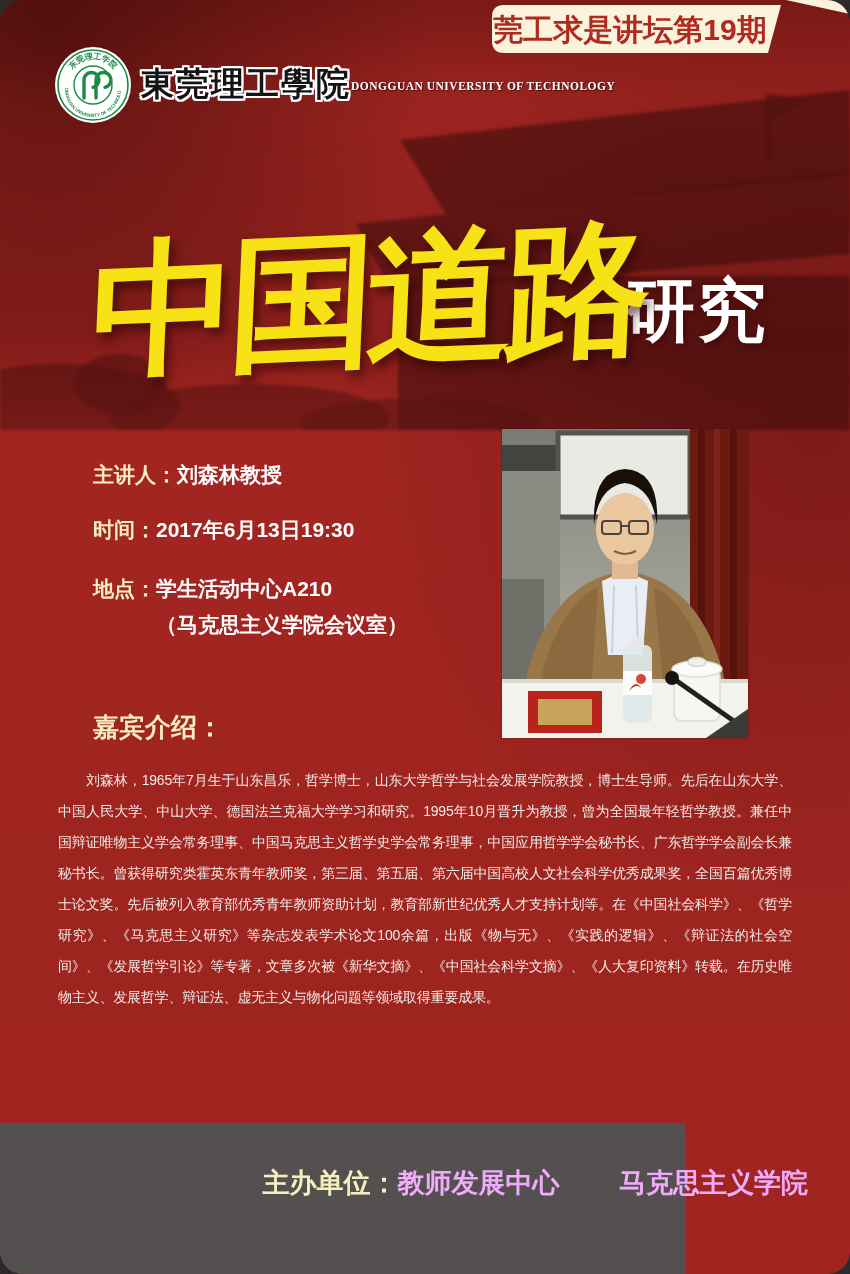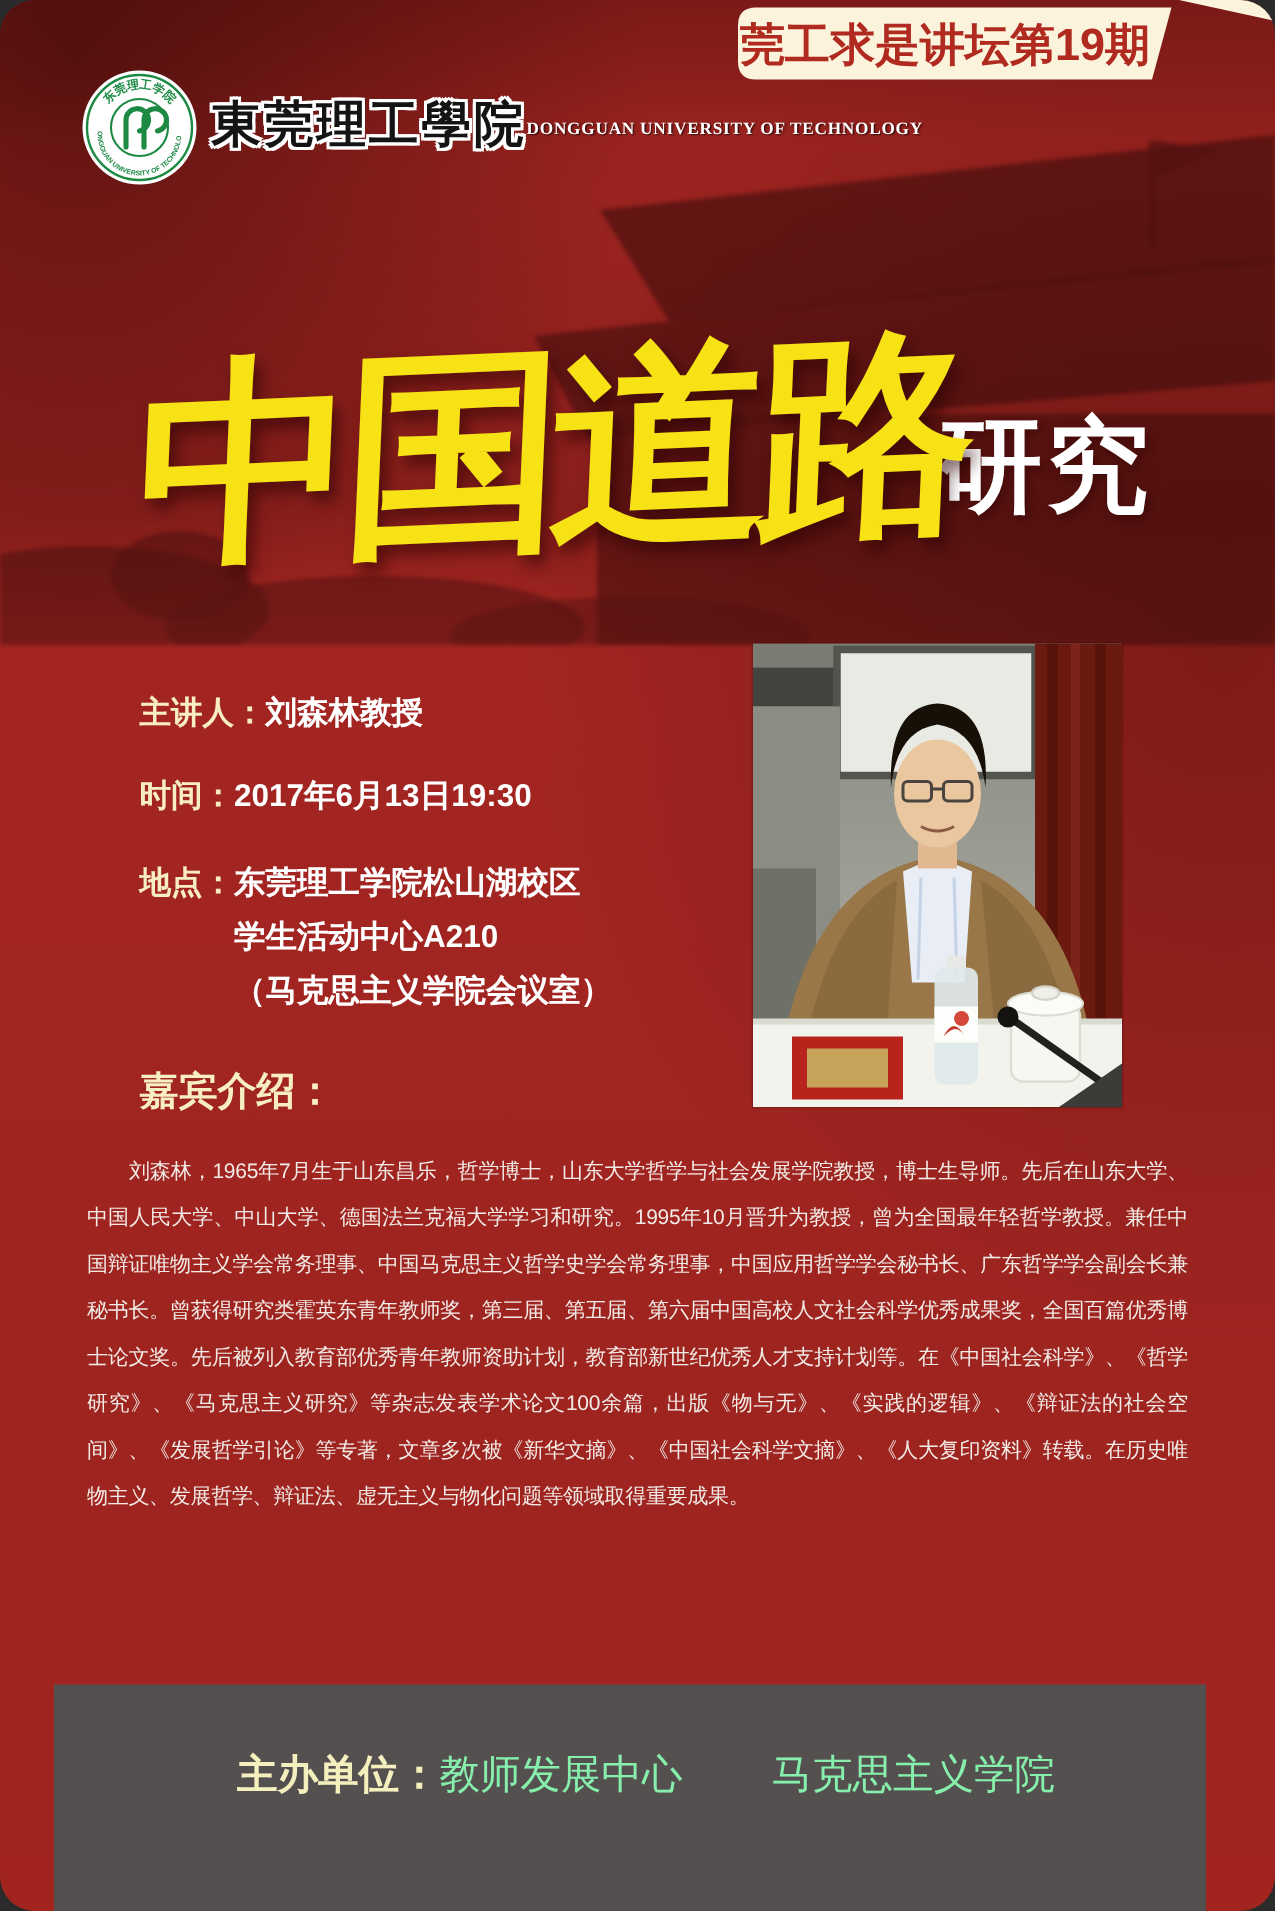--- a/index.html
+++ b/index.html
@@ -49,25 +49,25 @@
   .info-row.venue{margin-bottom:0;}
   .info-row.venue .info-label{line-height:36px;}
   
   .photo{position:absolute;left:502px;top:429px;width:246px;height:309px;box-shadow:0 0 0 1px rgba(0,0,0,.15);}
   
   .guest-heading{position:absolute;left:93px;top:710px;font-size:26px;font-weight:bold;color:#f7eec2;}
   .bio{position:absolute;left:58px;top:751px;width:734px;
     font-size:14px;line-height:31px;letter-spacing:-0.2px;color:#f2eae5;
     text-align:justify;text-indent:2em;}
   
-  .footer{position:absolute;left:0;top:1123px;width:768px;height:151px;background:#555050;
-    display:flex;align-items:center;justify-content:flex-start;padding-bottom:32px;margin-left:36px;}
+  .footer{position:absolute;left:0;top:1123px;width:686px;height:151px;background:#555050;
+    display:flex;align-items:center;justify-content:flex-end;padding-bottom:32px;}
   .footer-inner{transform:translateX(122px);font-size:27px;display:flex;align-items:baseline;}
   .footer-label{color:#f5efbe;font-weight:bold;}
-  .footer-org{color:#86efac;font-weight:normal;}
+  .footer-org{color:#f0abfc;font-weight:bold;}
   .footer-org + .footer-org{margin-left:2.2em;}
 </style>
 </head>
 <body>
 
 <div class="poster">
 
   <svg class="hero-bg" viewBox="0 0 850 346" aria-hidden="true">
     <g fill="#230707">
       <polygon points="400,56 850,6 850,92 446,130" opacity=".85"></polygon>
@@ -127,21 +127,20 @@
       <span class="info-label">主讲人：</span>
       <span class="info-value">刘森林教授</span>
     </div>
     <div class="info-row">
       <span class="info-label">时间：</span>
       <span class="info-value">2017年6月13日19:30</span>
     </div>
     <div class="info-row venue">
       <span class="info-label">地点：</span>
       <span class="venue-lines">
-        <span class="info-value">东莞理工学院松山湖校区</span>
         <span class="info-value">学生活动中心A210</span>
         <span class="info-value">（马克思主义学院会议室）</span>
       </span>
     </div>
   </div>
 
   <svg class="photo" viewBox="0 0 246 309">
     <defs>
       <linearGradient id="wallg" x1="0" y1="0" x2="0" y2="1">
         <stop offset="0" stop-color="#85867e"></stop>

